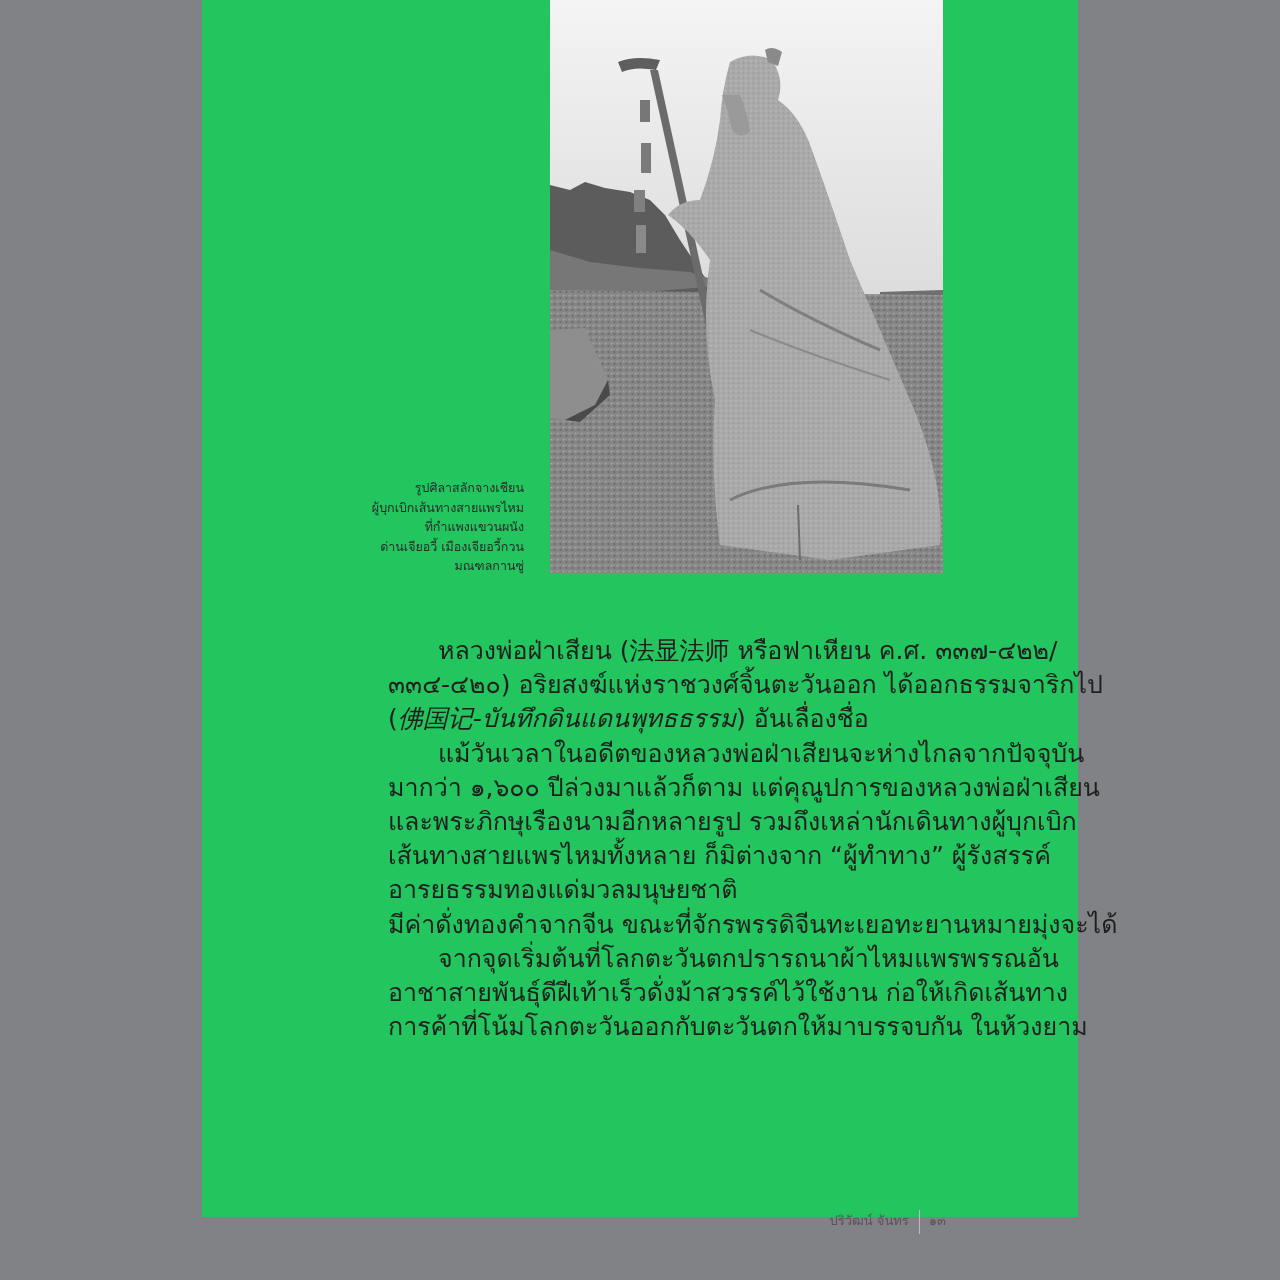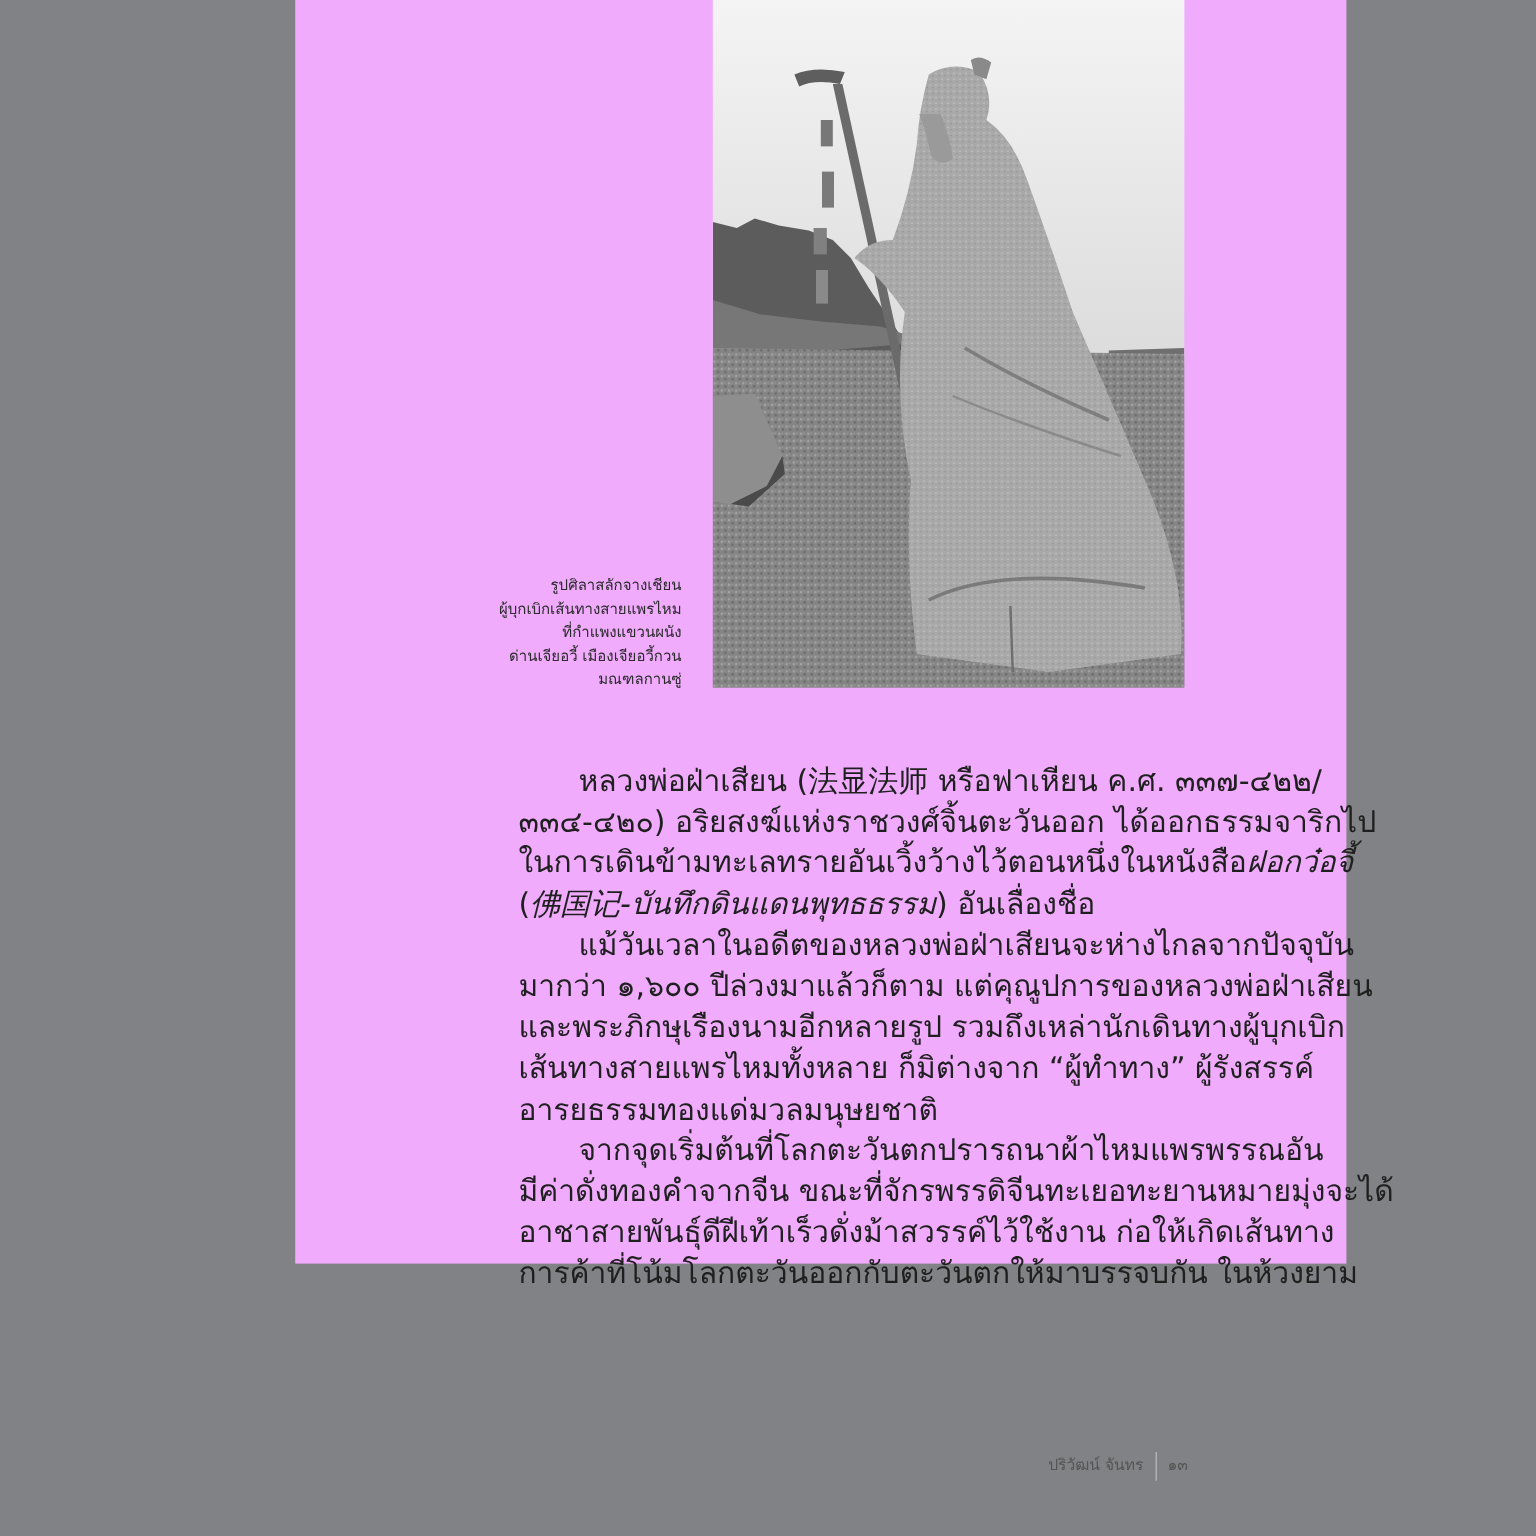--- a/index.html
+++ b/index.html
@@ -8,23 +8,22 @@
       width: 1280px;
       height: 1280px;
       background: #808285;
       overflow: hidden;
     }
     .page {
       position: absolute;
       left: 202px;
       top: 0;
       width: 876px;
-      height: 1053px;
-      background: #f0abfc;
-      margin-left: 44px;
+      height: 1217px;
+      background: #22c55e;
     }
     
     .photo {
       position: absolute;
       left: 348px;
       top: 0;
       width: 393px;
       height: 573px;
       overflow: hidden;
       background: linear-gradient(180deg, #f2f2f2 0%, #e4e4e4 30%, #d8d8d8 50%, #9a9a9a 55%, #7d7d7d 100%);
@@ -146,31 +145,30 @@
     <div>ผู้บุกเบิกเส้นทางสายแพรไหม</div>
     <div>ที่กำแพงแขวนผนัง</div>
     <div>ด่านเจียอวี้ เมืองเจียอวี้กวน</div>
     <div>มณฑลกานซู่</div>
   </div>
 
   <div class="body-text">
 
     <div class="line indent"><span>หลวงพ่อฝ่าเสียน (法显法师 หรือฟาเหียน ค.ศ. ๓๓๗-๔๒๒/</span></div>
     <div class="line">๓๓๔-๔๒๐) อริยสงฆ์แห่งราชวงศ์จิ้นตะวันออก ได้ออกธรรมจาริกไป</div>
-    <div class="line"><span>ในการเดินข้ามทะเลทรายอันเวิ้งว้างไว้ตอนหนึ่งในหนังสือ</span><span class="ital">ฝอกว๋อจี้</span></div>
     <div class="line last"><span>(</span><span class="ital">佛国记-บันทึกดินแดนพุทธธรรม</span><span>)  อันเลื่องชื่อ</span></div>
 
     <div class="line indent">แม้วันเวลาในอดีตของหลวงพ่อฝ่าเสียนจะห่างไกลจากปัจจุบัน</div>
     <div class="line">มากว่า ๑,๖๐๐ ปีล่วงมาแล้วก็ตาม แต่คุณูปการของหลวงพ่อฝ่าเสียน</div>
     <div class="line">และพระภิกษุเรืองนามอีกหลายรูป รวมถึงเหล่านักเดินทางผู้บุกเบิก</div>
     <div class="line">เส้นทางสายแพรไหมทั้งหลาย ก็มิต่างจาก “ผู้ทำทาง” ผู้รังสรรค์</div>
     <div class="line last">อารยธรรมทองแด่มวลมนุษยชาติ</div>
 
+    <div class="line">มีค่าดั่งทองคำจากจีน ขณะที่จักรพรรดิจีนทะเยอทะยานหมายมุ่งจะได้</div>
     <div class="line indent">จากจุดเริ่มต้นที่โลกตะวันตกปรารถนาผ้าไหมแพรพรรณอัน</div>
-    <div class="line">มีค่าดั่งทองคำจากจีน ขณะที่จักรพรรดิจีนทะเยอทะยานหมายมุ่งจะได้</div>
     <div class="line">อาชาสายพันธุ์ดีฝีเท้าเร็วดั่งม้าสวรรค์ไว้ใช้งาน ก่อให้เกิดเส้นทาง</div>
     <div class="line">การค้าที่โน้มโลกตะวันออกกับตะวันตกให้มาบรรจบกัน ในห้วงยาม</div>
   </div>
 
   <div class="footer">
     <span>ปริวัฒน์ จันทร</span>
     <span class="divider"></span>
     <span>๑๓</span>
   </div>
 

